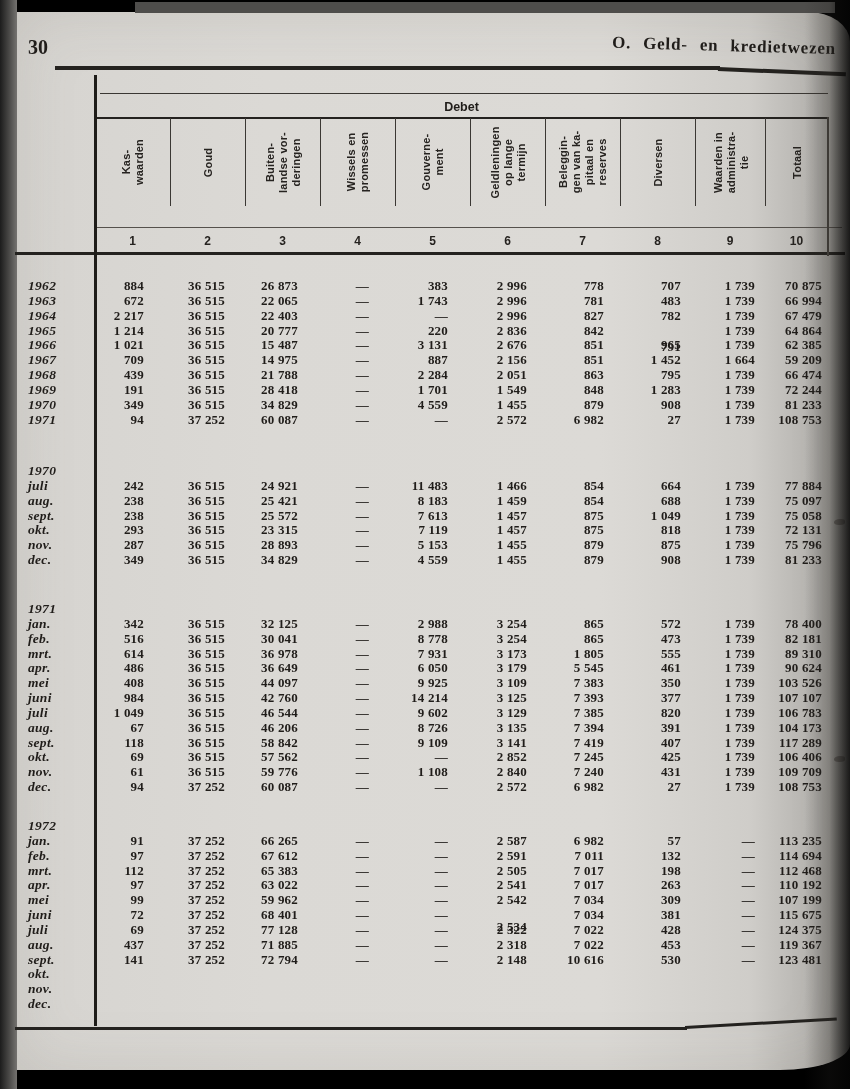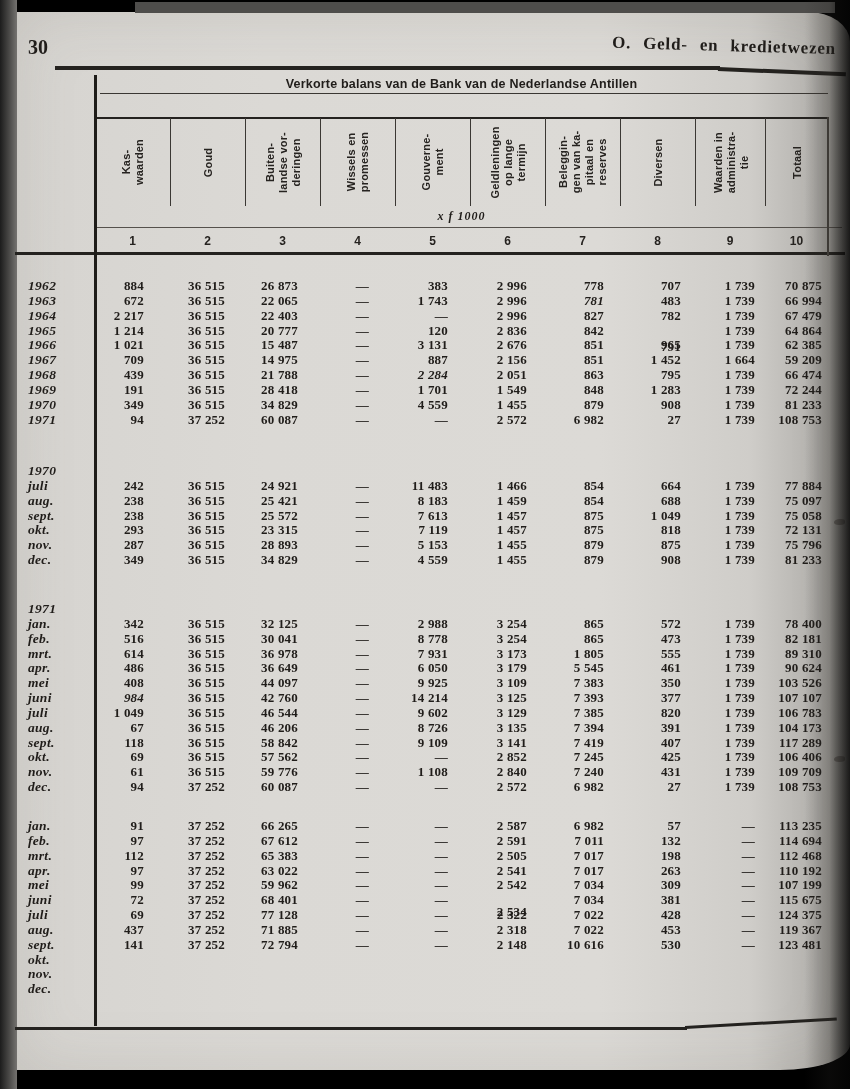--- a/index.html
+++ b/index.html
@@ -71,22 +71,22 @@
   <div id="paper"></div>
   <div id="left-edge"></div>
   <div id="top-band"></div>
 
   <div id="page-number">30</div>
   <div id="chapter-header">O. Geld- en kredietwezen</div>
 
   <div class="rule" id="header-rule"></div>
   <div class="rule" id="header-rule-right"></div>
 
-  <div id="table-title">Verkorte balans van de Bank van de Nederlandse Antillen</div>
   <div class="rule" id="title-underline"></div>
+  <div id="table-subtitle">Debet</div>
 
   <div class="rule" id="header-top-rule"></div>
   <div id="header-row">
       <div class="hcell">
         <div class="hlabel">Kas-
 waarden</div>
       </div>
       <div class="hcell">
         <div class="hlabel">Goud</div>
       </div>
@@ -119,21 +119,20 @@
       </div>
       <div class="hcell">
         <div class="hlabel">Waarden in
 administra-
 tie</div>
       </div>
       <div class="hcell">
         <div class="hlabel">Totaal</div>
       </div>
     </div>
-  <div id="unit-label">x f 1000</div>
   <div class="rule" id="thin-rule"></div>
   <div id="numbers-row">
       <div class="ncell">1</div>
       <div class="ncell">2</div>
       <div class="ncell">3</div>
       <div class="ncell">4</div>
       <div class="ncell">5</div>
       <div class="ncell">6</div>
       <div class="ncell">7</div>
       <div class="ncell">8</div>
@@ -161,21 +160,21 @@
           <div class="val" style="padding-right: 6px;">70 875</div>
         </div>
         <div class="trow">
           <div class="rlabel">1963</div>
           <div class="val" style="padding-right: 26px;">672</div>
           <div class="val" style="padding-right: 20px;">36 515</div>
           <div class="val" style="padding-right: 22px;">22 065</div>
           <div class="val" style="padding-right: 26px;">—</div>
           <div class="val" style="padding-right: 22px;">1 743</div>
           <div class="val" style="padding-right: 18px;">2 996</div>
-          <div class="val" style="padding-right: 16px; font-style: italic;">781</div>
+          <div class="val" style="padding-right: 16px;">781</div>
           <div class="val" style="padding-right: 14px;">483</div>
           <div class="val" style="padding-right: 10px;">1 739</div>
           <div class="val" style="padding-right: 6px;">66 994</div>
         </div>
         <div class="trow">
           <div class="rlabel">1964</div>
           <div class="val" style="padding-right: 26px;">2 217</div>
           <div class="val" style="padding-right: 20px;">36 515</div>
           <div class="val" style="padding-right: 22px;">22 403</div>
           <div class="val" style="padding-right: 26px;">—</div>
@@ -185,21 +184,21 @@
           <div class="val" style="padding-right: 14px;">782</div>
           <div class="val" style="padding-right: 10px;">1 739</div>
           <div class="val" style="padding-right: 6px;">67 479</div>
         </div>
         <div class="trow">
           <div class="rlabel">1965</div>
           <div class="val" style="padding-right: 26px;">1 214</div>
           <div class="val" style="padding-right: 20px;">36 515</div>
           <div class="val" style="padding-right: 22px;">20 777</div>
           <div class="val" style="padding-right: 26px;">—</div>
-          <div class="val" style="padding-right: 22px;">120</div>
+          <div class="val" style="padding-right: 22px;">220</div>
           <div class="val" style="padding-right: 18px;">2 836</div>
           <div class="val" style="padding-right: 16px;">842</div>
           <div class="val" style="padding-right: 14px; margin-top: 16px;">791</div>
           <div class="val" style="padding-right: 10px;">1 739</div>
           <div class="val" style="padding-right: 6px;">64 864</div>
         </div>
         <div class="trow">
           <div class="rlabel">1966</div>
           <div class="val" style="padding-right: 26px;">1 021</div>
           <div class="val" style="padding-right: 20px;">36 515</div>
@@ -224,21 +223,21 @@
           <div class="val" style="padding-right: 14px;">1 452</div>
           <div class="val" style="padding-right: 10px;">1 664</div>
           <div class="val" style="padding-right: 6px;">59 209</div>
         </div>
         <div class="trow">
           <div class="rlabel">1968</div>
           <div class="val" style="padding-right: 26px;">439</div>
           <div class="val" style="padding-right: 20px;">36 515</div>
           <div class="val" style="padding-right: 22px;">21 788</div>
           <div class="val" style="padding-right: 26px;">—</div>
-          <div class="val" style="padding-right: 22px; font-style: italic;">2 284</div>
+          <div class="val" style="padding-right: 22px;">2 284</div>
           <div class="val" style="padding-right: 18px;">2 051</div>
           <div class="val" style="padding-right: 16px;">863</div>
           <div class="val" style="padding-right: 14px;">795</div>
           <div class="val" style="padding-right: 10px;">1 739</div>
           <div class="val" style="padding-right: 6px;">66 474</div>
         </div>
         <div class="trow">
           <div class="rlabel">1969</div>
           <div class="val" style="padding-right: 26px;">191</div>
           <div class="val" style="padding-right: 20px;">36 515</div>
@@ -425,21 +424,21 @@
           <div class="val" style="padding-right: 26px;">—</div>
           <div class="val" style="padding-right: 22px;">9 925</div>
           <div class="val" style="padding-right: 18px;">3 109</div>
           <div class="val" style="padding-right: 16px;">7 383</div>
           <div class="val" style="padding-right: 14px;">350</div>
           <div class="val" style="padding-right: 10px;">1 739</div>
           <div class="val" style="padding-right: 6px;">103 526</div>
         </div>
         <div class="trow">
           <div class="rlabel">juni</div>
-          <div class="val" style="padding-right: 26px; font-style: italic;">984</div>
+          <div class="val" style="padding-right: 26px;">984</div>
           <div class="val" style="padding-right: 20px;">36 515</div>
           <div class="val" style="padding-right: 22px;">42 760</div>
           <div class="val" style="padding-right: 26px;">—</div>
           <div class="val" style="padding-right: 22px;">14 214</div>
           <div class="val" style="padding-right: 18px;">3 125</div>
           <div class="val" style="padding-right: 16px;">7 393</div>
           <div class="val" style="padding-right: 14px;">377</div>
           <div class="val" style="padding-right: 10px;">1 739</div>
           <div class="val" style="padding-right: 6px;">107 107</div>
         </div>
@@ -516,20 +515,23 @@
           <div class="val" style="padding-right: 26px;">—</div>
           <div class="val" style="padding-right: 22px;">—</div>
           <div class="val" style="padding-right: 18px;">2 572</div>
           <div class="val" style="padding-right: 16px;">6 982</div>
           <div class="val" style="padding-right: 14px;">27</div>
           <div class="val" style="padding-right: 10px;">1 739</div>
           <div class="val" style="padding-right: 6px;">108 753</div>
         </div>
       </div>
       <div class="section" style="top: 818px;">
+        <div class="trow">
+          <div class="rlabel">1972</div>
+        </div>
         <div class="trow">
           <div class="rlabel">jan.</div>
           <div class="val" style="padding-right: 26px;">91</div>
           <div class="val" style="padding-right: 20px;">37 252</div>
           <div class="val" style="padding-right: 22px;">66 265</div>
           <div class="val" style="padding-right: 26px;">—</div>
           <div class="val" style="padding-right: 22px;">—</div>
           <div class="val" style="padding-right: 18px;">2 587</div>
           <div class="val" style="padding-right: 16px;">6 982</div>
           <div class="val" style="padding-right: 14px;">57</div>

